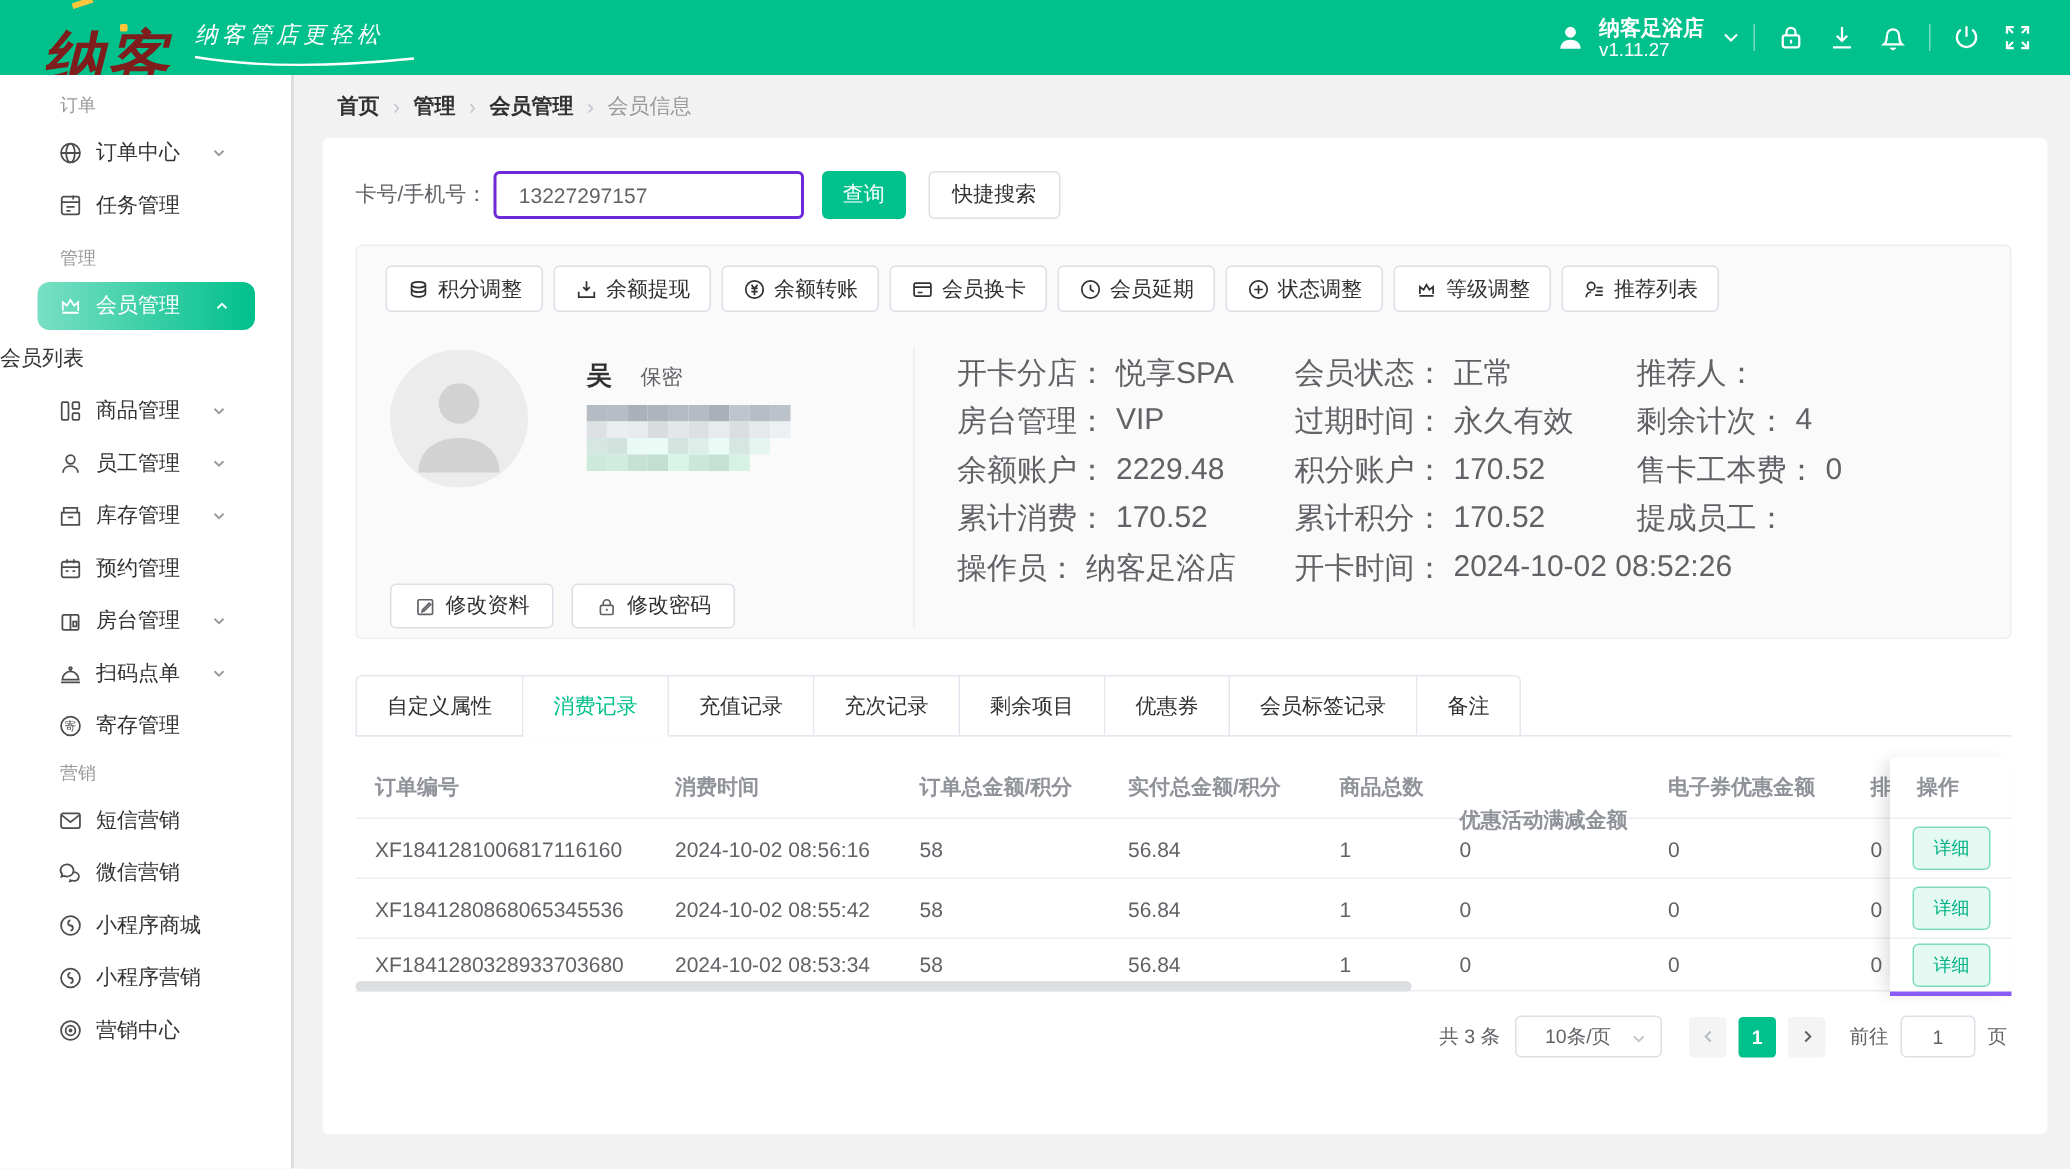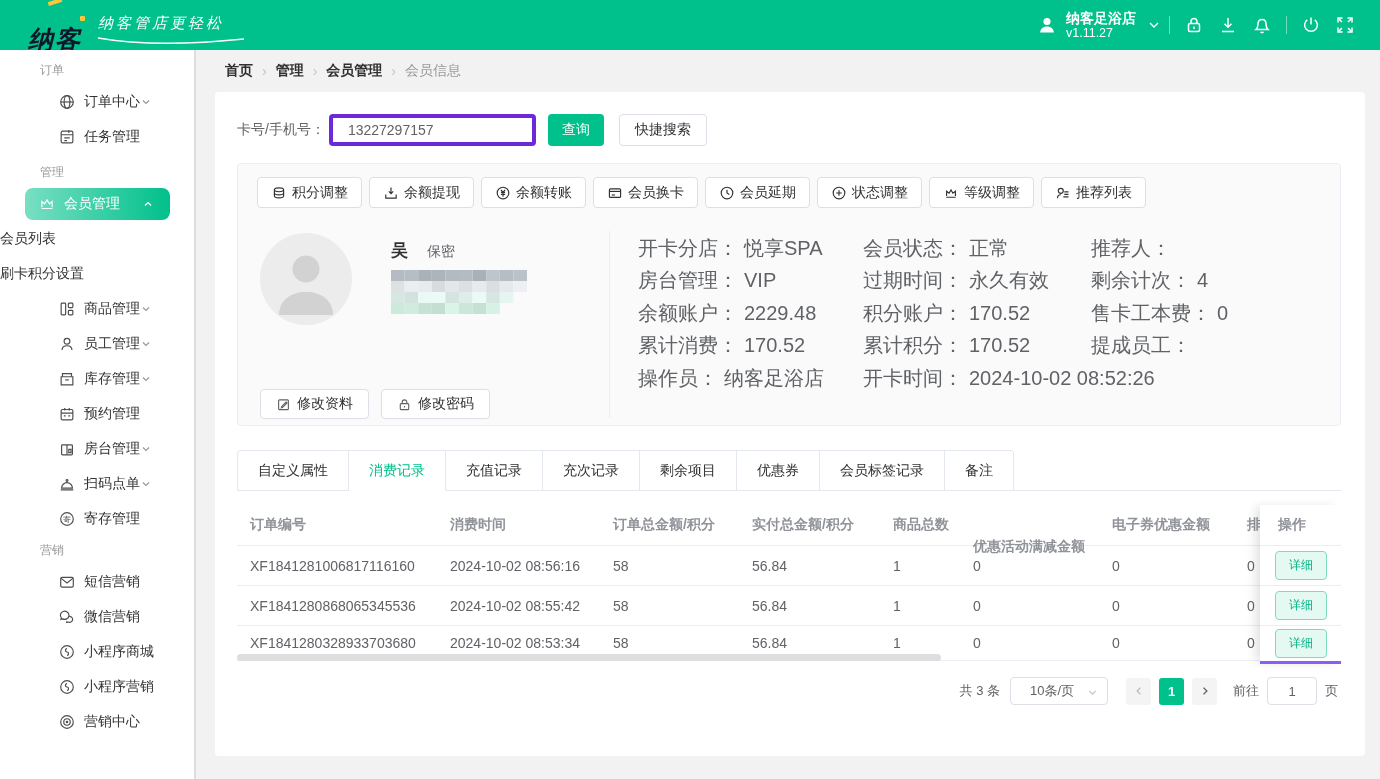--- a/index.html
+++ b/index.html
@@ -2,58 +2,58 @@
 <html><head>
 <meta charset="utf-8">
 <style>
 * { margin:0; padding:0; box-sizing:border-box; }
 html,body { width:1380px; height:779px; overflow:hidden; font-family:"Liberation Sans","DejaVu Sans",sans-serif; background:#f2f2f2; }
 svg { display:block; }
 
 
 .hdr { position:absolute; top:0; left:0; width:1380px; height:50px; background:#00c08b; display:flex; align-items:center; }
 .logo-wrap { display:flex; align-items:center; margin-left:28px; position:relative; }
-.logo-txt { color:#0f172a; font-size:25px; font-weight:bold; font-style:italic; letter-spacing:2px; line-height:50px;margin-top:28px; }
+.logo-txt { color:#7f1d1d; font-size:41px; font-weight:bold; font-style:italic; letter-spacing:2px; line-height:50px;margin-top:28px; }
 .logo-accent { position:absolute; background:#ffc53d; }
 .slogan-wrap { position:relative; margin-left:16px; margin-top:-4px; }
 .slogan { color:#fff; font-size:15px; font-style:italic; letter-spacing:3px; }
 .hdr-right { margin-left:auto; display:flex; align-items:center; margin-right:18px; color:#fff; }
 .user-chip { display:flex; align-items:center; gap:8px; }
 .user-txt { display:flex; flex-direction:column; line-height:1.15; }
 .user-name { font-size:14px; font-weight:600; }
 .user-ver { font-size:12.5px; }
 .hdr-ico { width:22px; height:22px; margin:0 6px; color:#fff; cursor:pointer; }
 .hdr-div { width:1px; height:18px; background:rgba(255,255,255,.45); margin:0 7px; }
 
 
 .side { position:absolute; top:50px; left:0; width:196px; bottom:0; background:#fff; border-right:2px solid #dddee0; overflow:hidden; padding-top:6px; }
 .side-section { height:28px; display:flex; align-items:center; padding-left:40px; color:#999; font-size:12px; }
 .side-section.mt { margin-top:4px; }
-.side-item { height:35px; display:flex; align-items:center; padding-left:58px; font-size:14px; color:#333; cursor:pointer; }
+.side-item { height:35px; display:flex; align-items:center; padding-left:38px; font-size:14px; color:#333; cursor:pointer; }
 .side-item .si-ico { width:18px; height:18px; color:#4d4d4d; margin-right:8px; flex:none; }
 .side-item .si-chev { width:12px; height:12px; color:#999; margin-left:auto; margin-right:42px; }
 .side-item-active-slot { height:35px; display:flex; align-items:center; padding:0 24px 0 25px; }
 .side-active { flex:1; height:32px; border-radius:8px; background:linear-gradient(90deg,#79dfc3,#00c08b); display:flex; align-items:center; padding:0 16px 0 13px; color:#fff; font-size:14px; cursor:pointer; }
 .side-active .si-ico { width:18px; height:18px; color:#fff; margin-right:8px; }
 .side-active .si-chev { width:12px; height:12px; color:#fff; margin-left:auto; }
 .side-sub { height:35px; display:flex; align-items:center; font-size:14px; color:#333; cursor:pointer; }
 
 
 .main { position:absolute; top:50px; left:198px; right:0; bottom:0; background:#f2f2f2; }
 .bc { height:42px; display:flex; align-items:center; padding-left:27px; font-size:14px; }
 .bc .crumb { color:#303133; font-weight:bold; cursor:pointer; }
 .bc .crumb.last { color:#999; font-weight:normal; cursor:default; }
 .bc .sep { color:#c0c4cc; margin:0 9px; font-size:14px; font-weight:normal; }
 
 .card { position:relative; margin:0 15px 0 17px; height:664px; background:#fff; border-radius:4px; }
 
 
 .srch { position:absolute; top:22px; left:22px; display:flex; align-items:center; height:32px; }
 .srch-label { font-size:14px; color:#606266; margin-right:4px; }
-.srch-input { width:207px; height:32px; border:4px solid #6d28d9; border-radius:4px; padding-left:15px; font-size:14px; color:#606266; background:#fff; outline:none; font-family:inherit; }
+.srch-input { width:207px; height:32px; border:2px solid #6d28d9; border-radius:4px; padding-left:15px; font-size:14px; color:#606266; background:#fff; outline:none; font-family:inherit; }
 .btn-primary { margin-left:12px; width:56px; height:32px; background:#00c08b; color:#fff; font-size:14px; border:none; border-radius:4px; cursor:pointer; font-family:inherit; }
 .btn-plain { margin-left:15px; height:32px; padding:0 15px; background:#fff; color:#303133; font-size:14px; border:1px solid #dcdfe6; border-radius:4px; cursor:pointer; font-family:inherit; }
 
 
 .panel { position:absolute; top:71px; left:22px; width:1104px; height:263px; background:#fafafa; border:1px solid #ebeef5; border-radius:4px; }
 .acts { position:absolute; top:13px; left:19px; display:flex; }
 .act-btn { height:31px; display:flex; align-items:center; padding:0 13px; margin-right:7px; background:#fff; border:1px solid #dcdfe6; border-radius:4px; font-size:14px; color:#303133; cursor:pointer; }
 .act-btn .ab-ico { width:16px; height:16px; color:#303133; margin-right:5px; }
 .avatar { position:absolute; top:69px; left:22px; width:92px; height:92px; }
 .name-row { position:absolute; top:75px; left:153px; display:flex; align-items:baseline; }
@@ -188,21 +188,20 @@
         <svg class="si-ico" viewBox="0 0 20 20" fill="none" stroke="currentColor" stroke-width="1.3">
           <path d="M4 15h12M4.3 13.5V7.2l3 2.6L10 5.5l2.7 4.3 3-2.6v6.3"></path>
         </svg>
         <span>会员管理</span>
         <svg class="si-chev" viewBox="0 0 16 16" fill="none" stroke="currentColor" stroke-width="1.6">
           <path d="M4 10l4-4 4 4"></path>
         </svg>
       </div>
     </div>
     <div class="side-sub">会员列表</div>
-    <div class="side-sub">刷卡积分设置</div>
     <div class="side-item">
       <svg class="si-ico" viewBox="0 0 20 20" fill="none" stroke="currentColor" stroke-width="1.3">
         <rect x="3.5" y="3.5" width="5" height="13" rx="1"></rect>
         <rect x="11.5" y="3.5" width="5" height="5" rx="1"></rect>
         <rect x="11.5" y="11.5" width="5" height="5" rx="1"></rect>
       </svg>
       <span>商品管理</span>
       <svg class="si-chev" viewBox="0 0 16 16" fill="none" stroke="currentColor" stroke-width="1.6">
         <path d="M4 6l4 4 4-4"></path>
       </svg>

